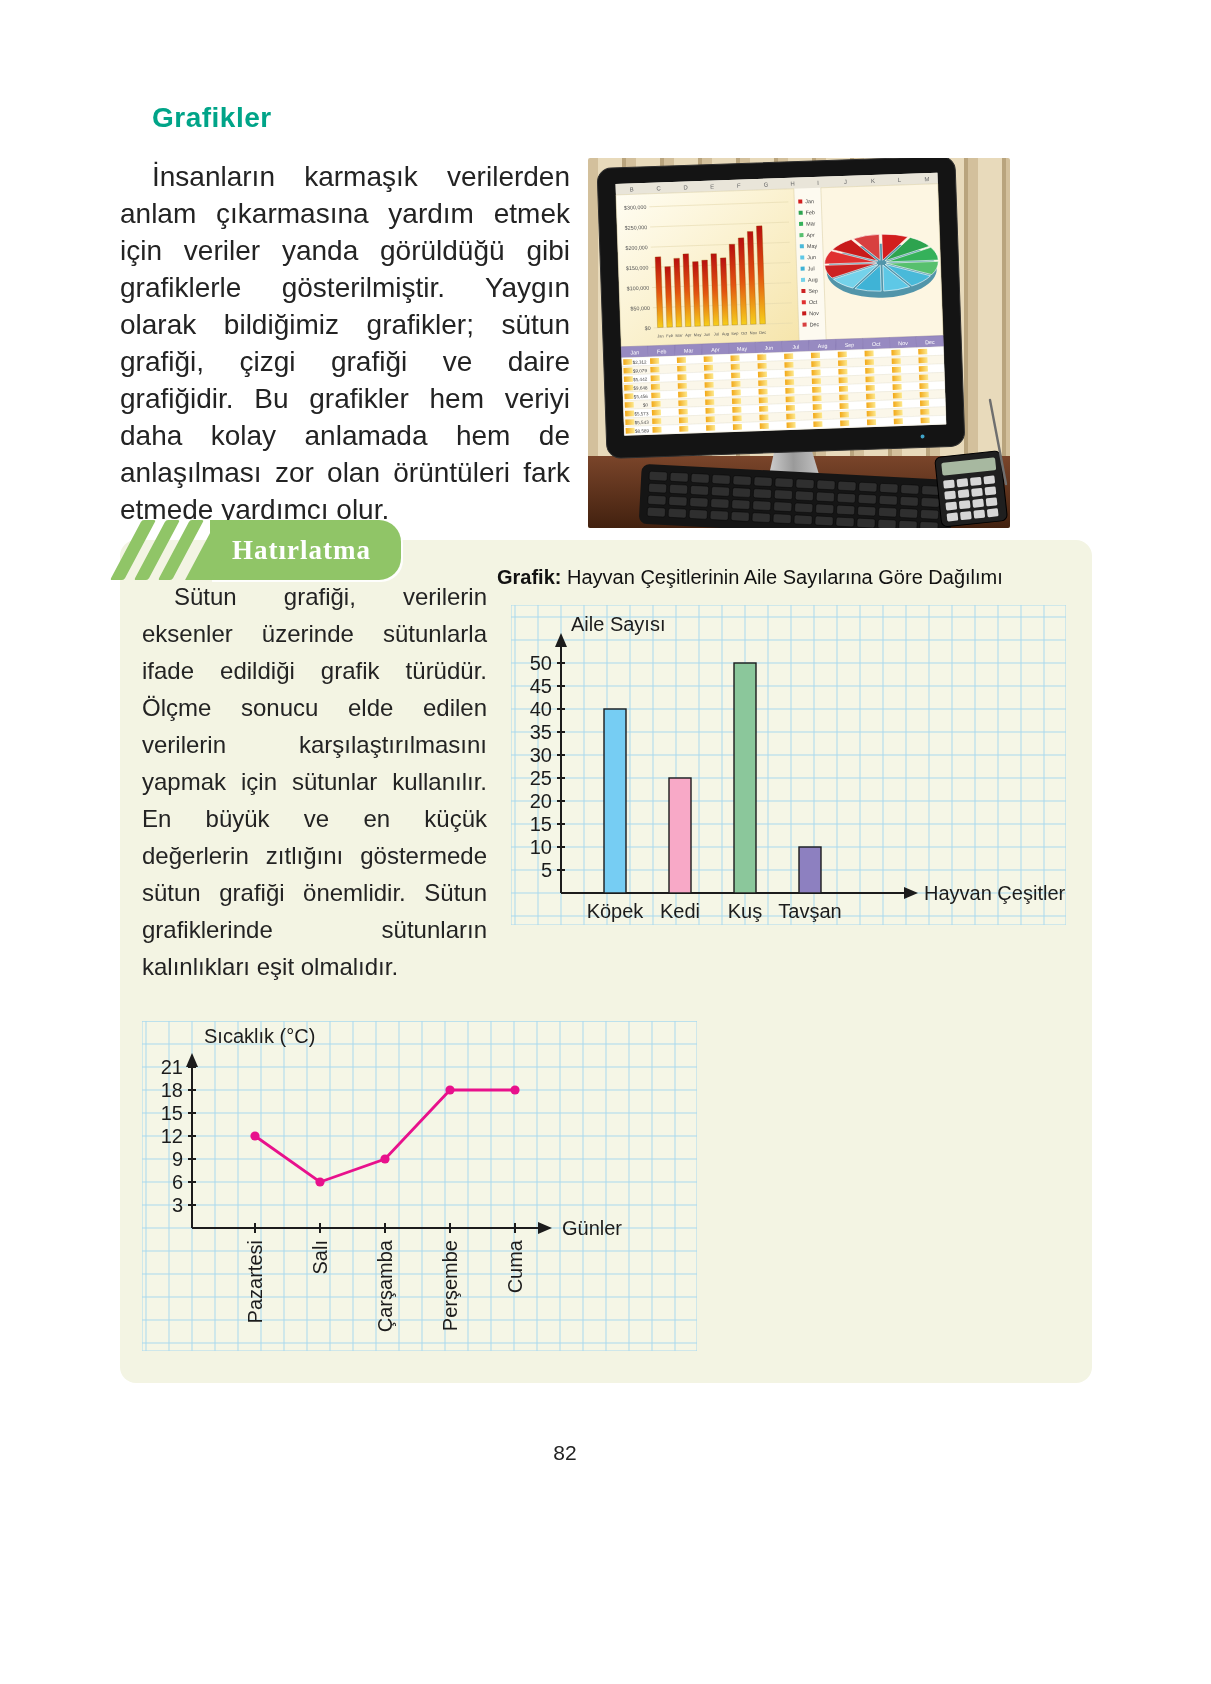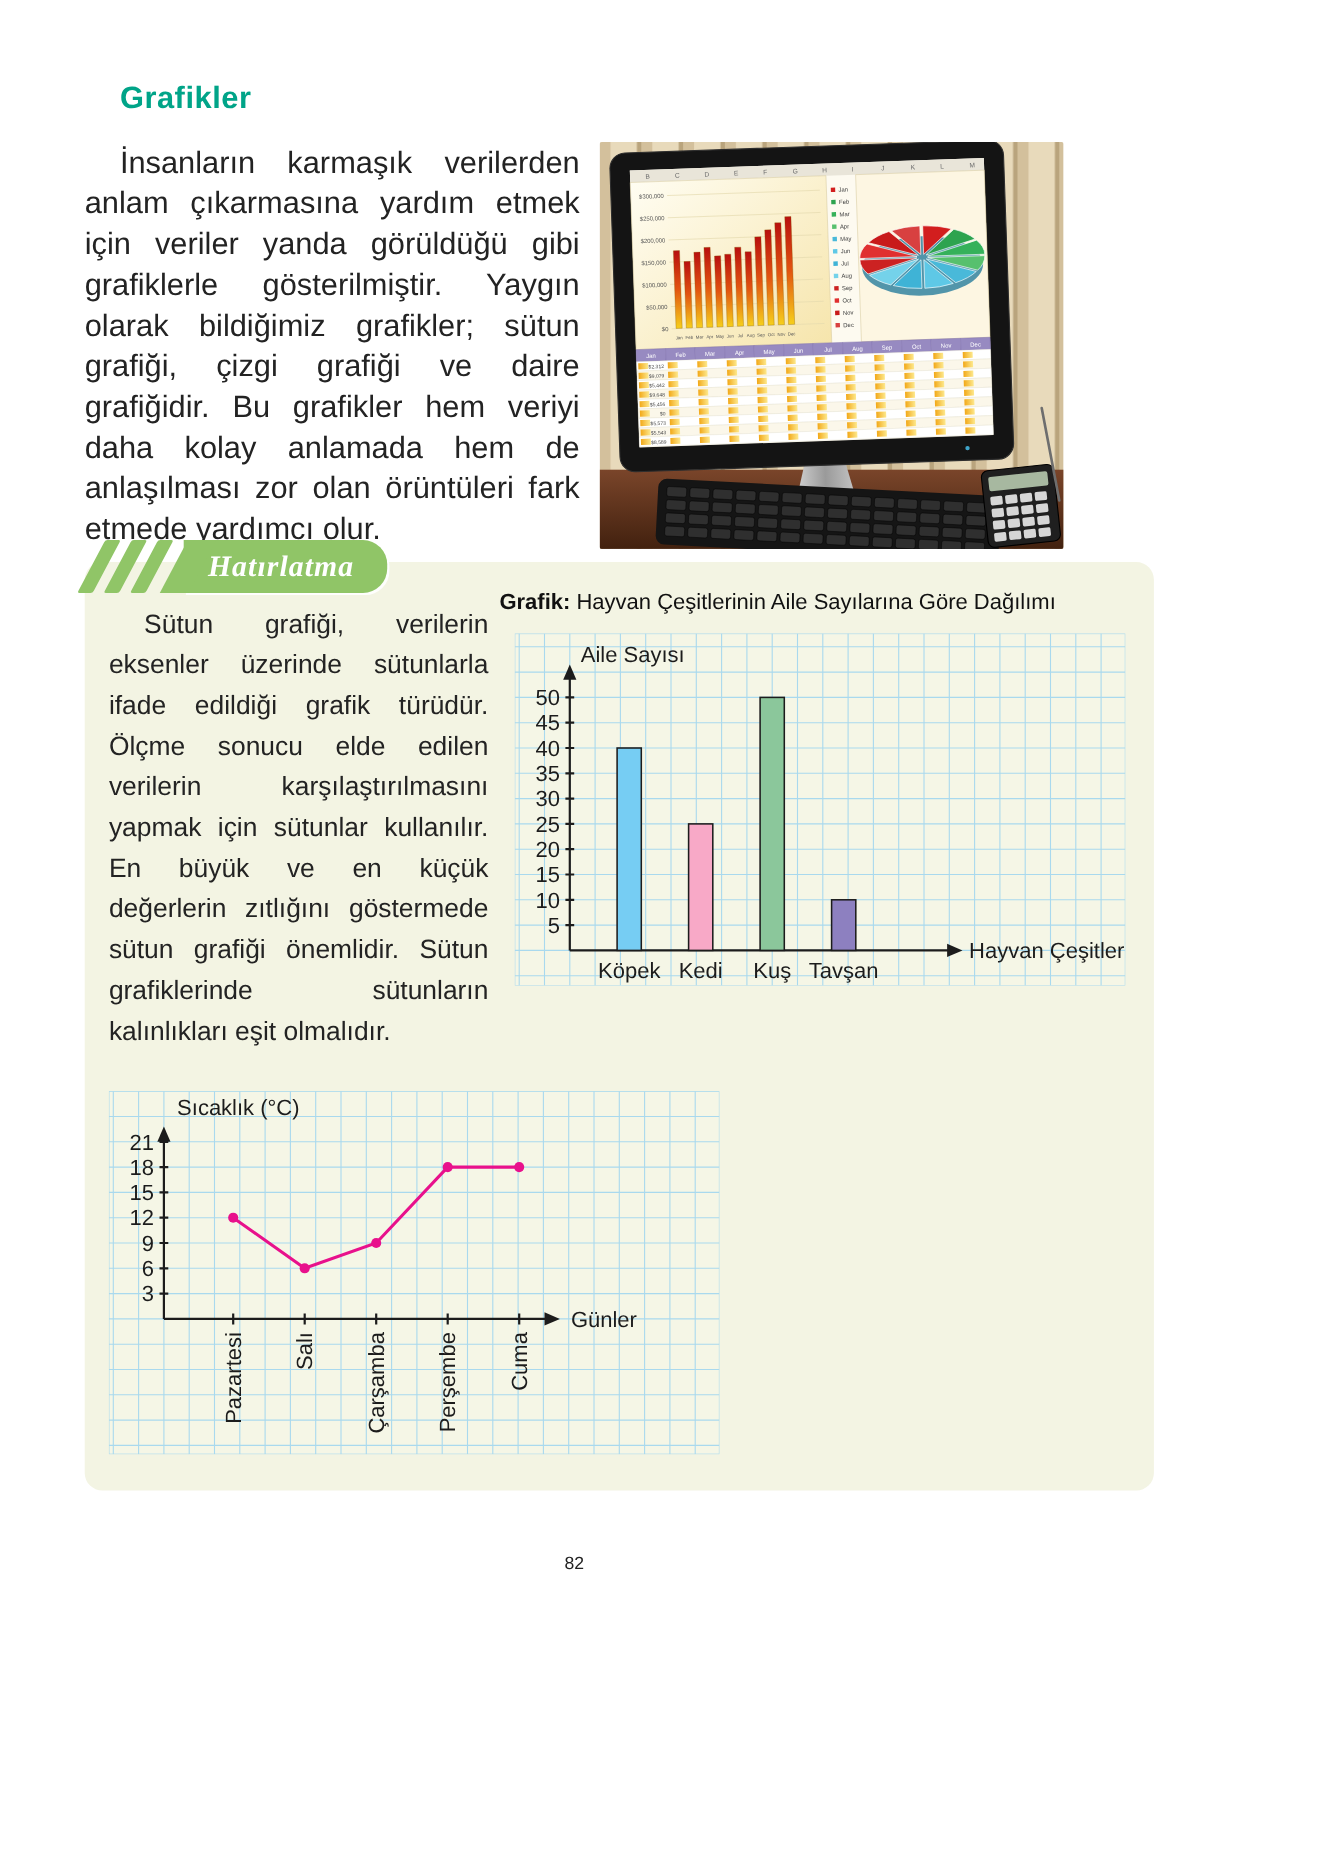--- a/index.html
+++ b/index.html
@@ -1,34 +1,34 @@
 <!DOCTYPE html>
 <html><head>
 <meta charset="utf-8">
 <style>
   html,body{margin:0;padding:0;background:#ffffff;}
   .page{
     position:relative;width:1211px;height:1684px;background:#ffffff;
     font-family:"Liberation Sans",sans-serif;color:#232323;overflow:hidden;
   }
-  .content{margin-left:77px;width:972px;padding-top:73px;}
+  .content{margin-left:120px;width:972px;padding-top:102px;}
   .title{
     font-size:28px;font-weight:bold;color:#00a488;margin:0 0 0 32px;
     letter-spacing:.5px;
   }
   .intro{display:flex;margin-top:24px;}
   .intro-text{width:450px;font-size:28px;line-height:37px;text-align:justify;}
   .intro-text p{margin:0;text-indent:32px;}
   .photo{margin-left:18px;width:422px;height:370px;border-radius:2px;overflow:hidden;}
   
   .reminder{
     position:relative;margin-top:12px;background:#f3f4e3;border-radius:16px;
     padding:26px 22px 28px 22px;
   }
-  .banner{position:absolute;top:-20px;left:6px;display:flex;align-items:stretch;height:48px;font-style:italic;}
+  .banner{position:absolute;top:-20px;left:6px;display:flex;align-items:stretch;height:60px;}
   .stripe{width:14px;background:#90c567;transform:skewX(-28deg);margin-right:10px;border-radius:2px;}
   .pill{
     position:relative;background:#90c567;border-radius:0 22px 22px 0;
     display:flex;align-items:center;padding:0 30px 0 22px;margin-left:12px;
     box-shadow:2px 2px 0 rgba(255,255,255,.9);
   }
   .pill::before{
     content:"";position:absolute;left:-9px;top:0;width:26px;height:100%;
     background:#90c567;transform:skewX(-28deg);
   }
@@ -38,21 +38,21 @@
   }
   .row{display:flex;}
   .row2{margin-top:36px;}
   .box-text{
     width:345px;font-size:24px;line-height:37px;text-align:justify;margin:12px 24px 0 0;
     text-indent:32px;
   }
   .chart-block{flex:1;}
   .chart-title{font-size:20px;margin:0 0 16px -14px;color:#111;}
   .chart-title b{font-weight:bold;}
-  .pageno{width:890px;text-align:center;font-size:16px;margin-top:58px;color:#222;}
+  .pageno{width:890px;text-align:center;font-size:21px;margin-top:58px;color:#222;}
 </style>
 </head>
 <body>
 
 <div class="page">
   <div class="content">
 
     <h1 class="title">Grafikler</h1>
 
     <div class="intro">

